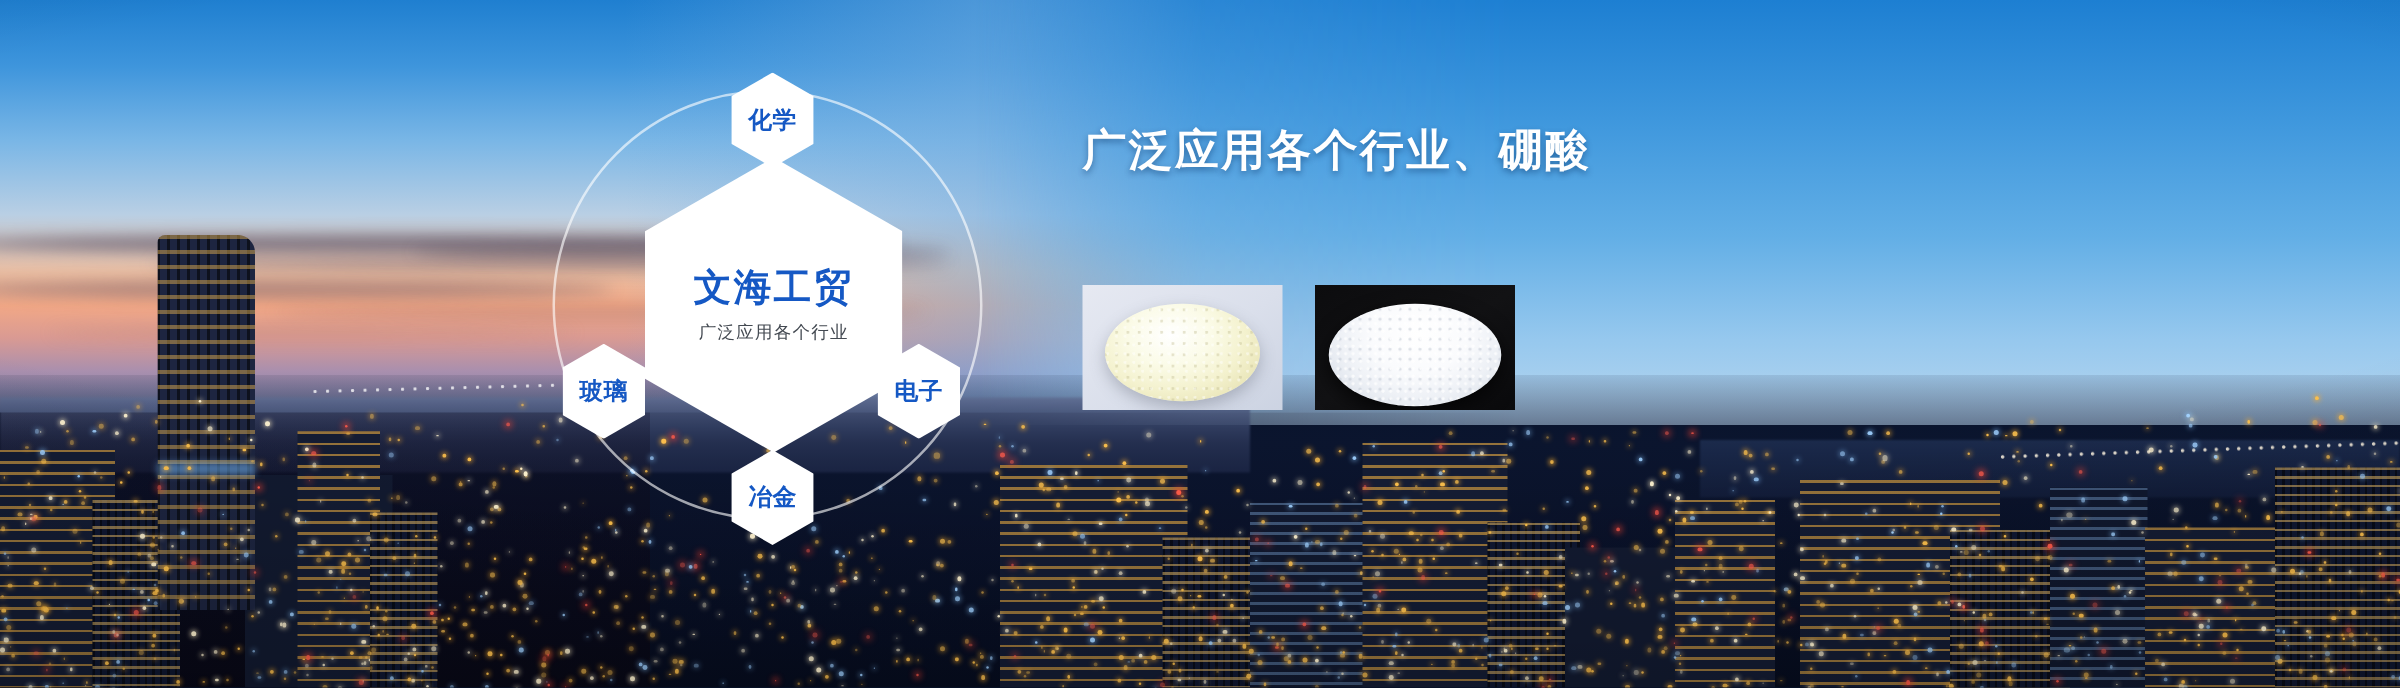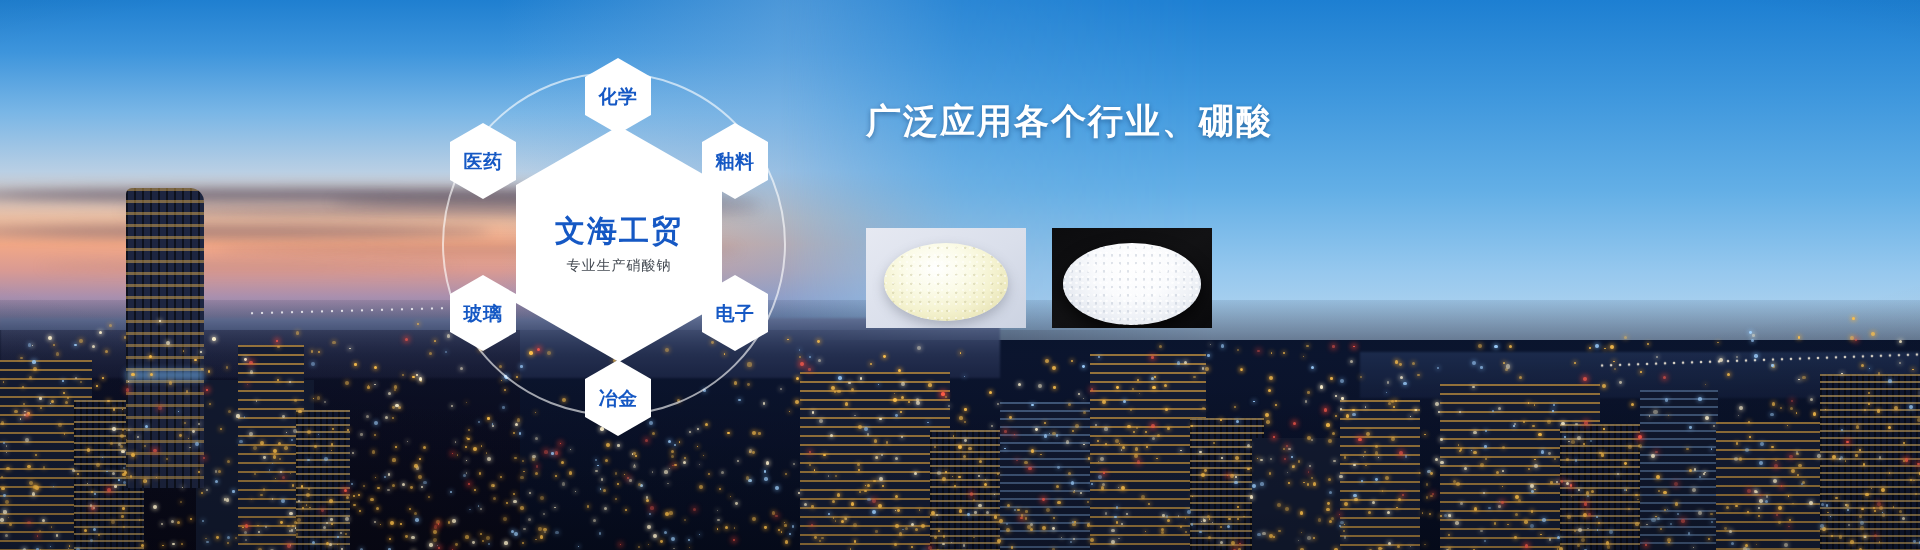--- a/index.html
+++ b/index.html
@@ -1718,39 +1718,33 @@
 
     <div class="vignette"></div>
   </div>
 
   <div class="diagram">
     <div class="ring"></div>
 
     <div class="hex hex-sm h-chem">
       <span>化学</span>
     </div>
-    <div class="hex hex-sm h-glaze">
-      <span>釉料</span>
-    </div>
     <div class="hex hex-sm h-metal">
       <span>冶金</span>
     </div>
     <div class="hex hex-sm h-elec">
       <span>电子</span>
     </div>
     <div class="hex hex-sm h-glass">
       <span>玻璃</span>
     </div>
-    <div class="hex hex-sm h-med">
-      <span>医药</span>
-    </div>
 
     <div class="hex hex-center">
       <div class="name">文海工贸</div>
-      <div class="sub">专业生产硝酸钠</div>
+      <div class="sub">广泛应用各个行业</div>
     </div>
   </div>
 
   <div class="copy">
     <h1>广泛应用各个行业、硼酸</h1>
   </div>
 
   <div class="shots">
     <div class="shot light">
       <div class="pile"></div>

